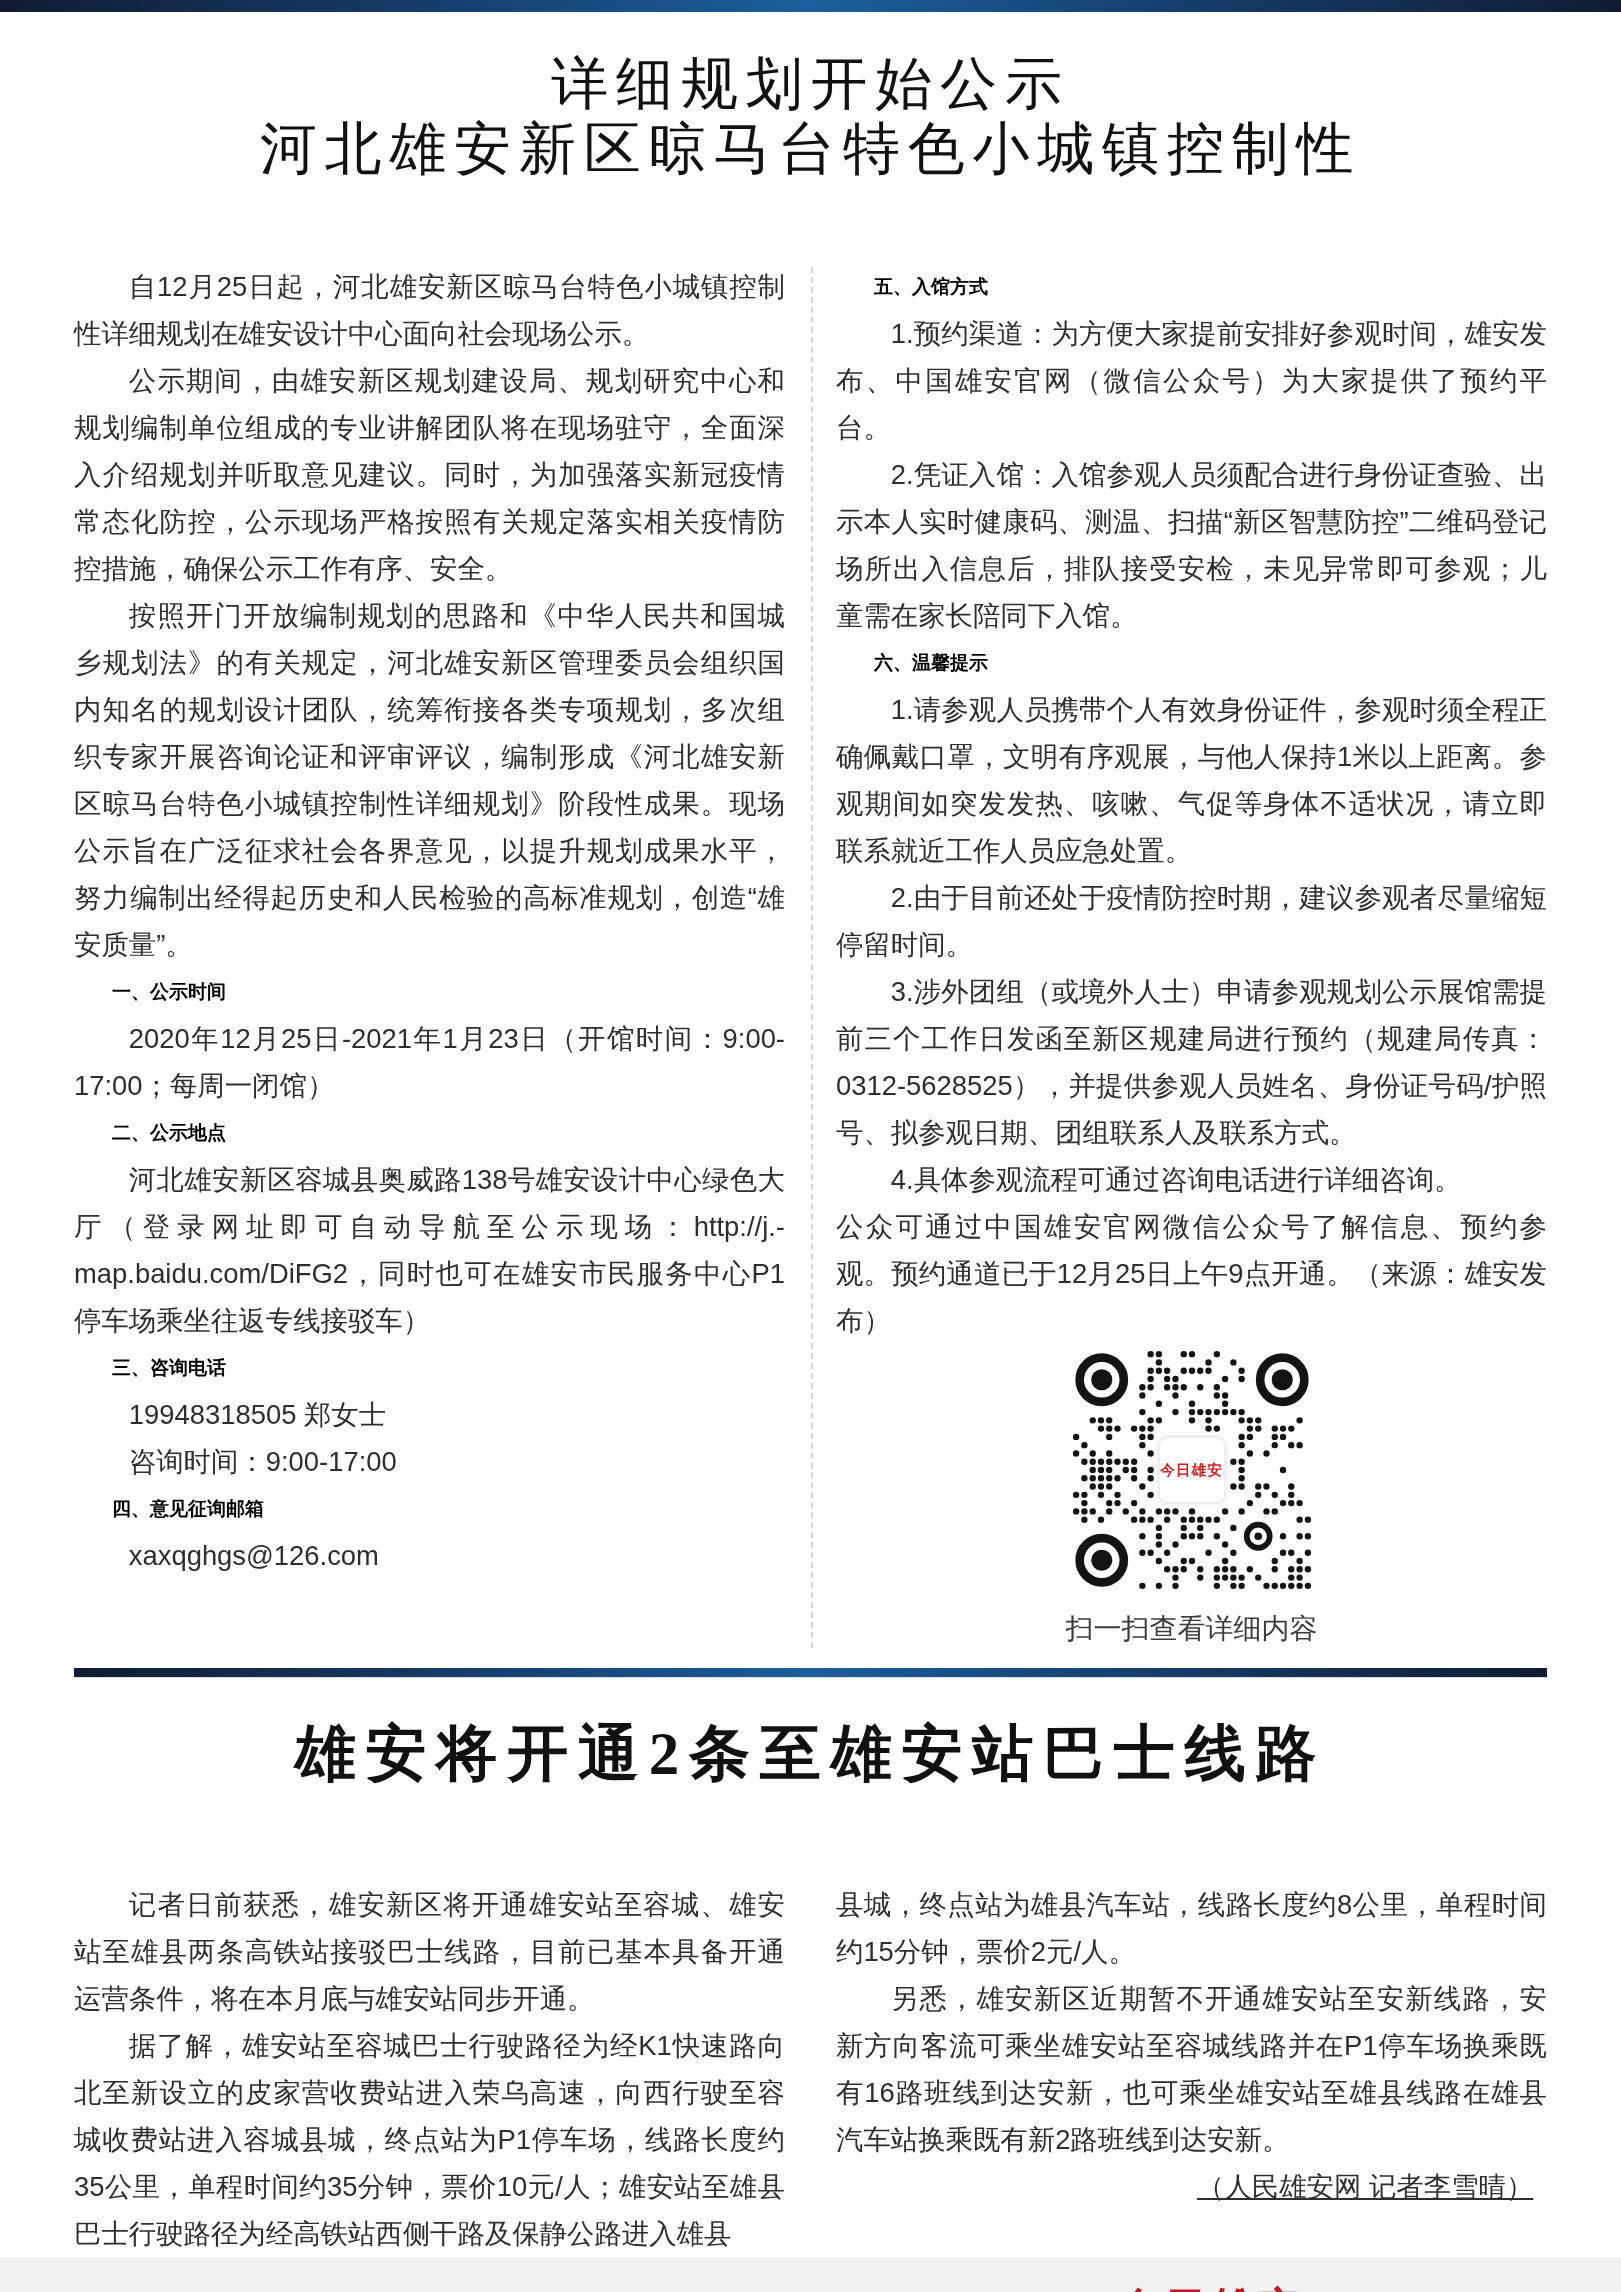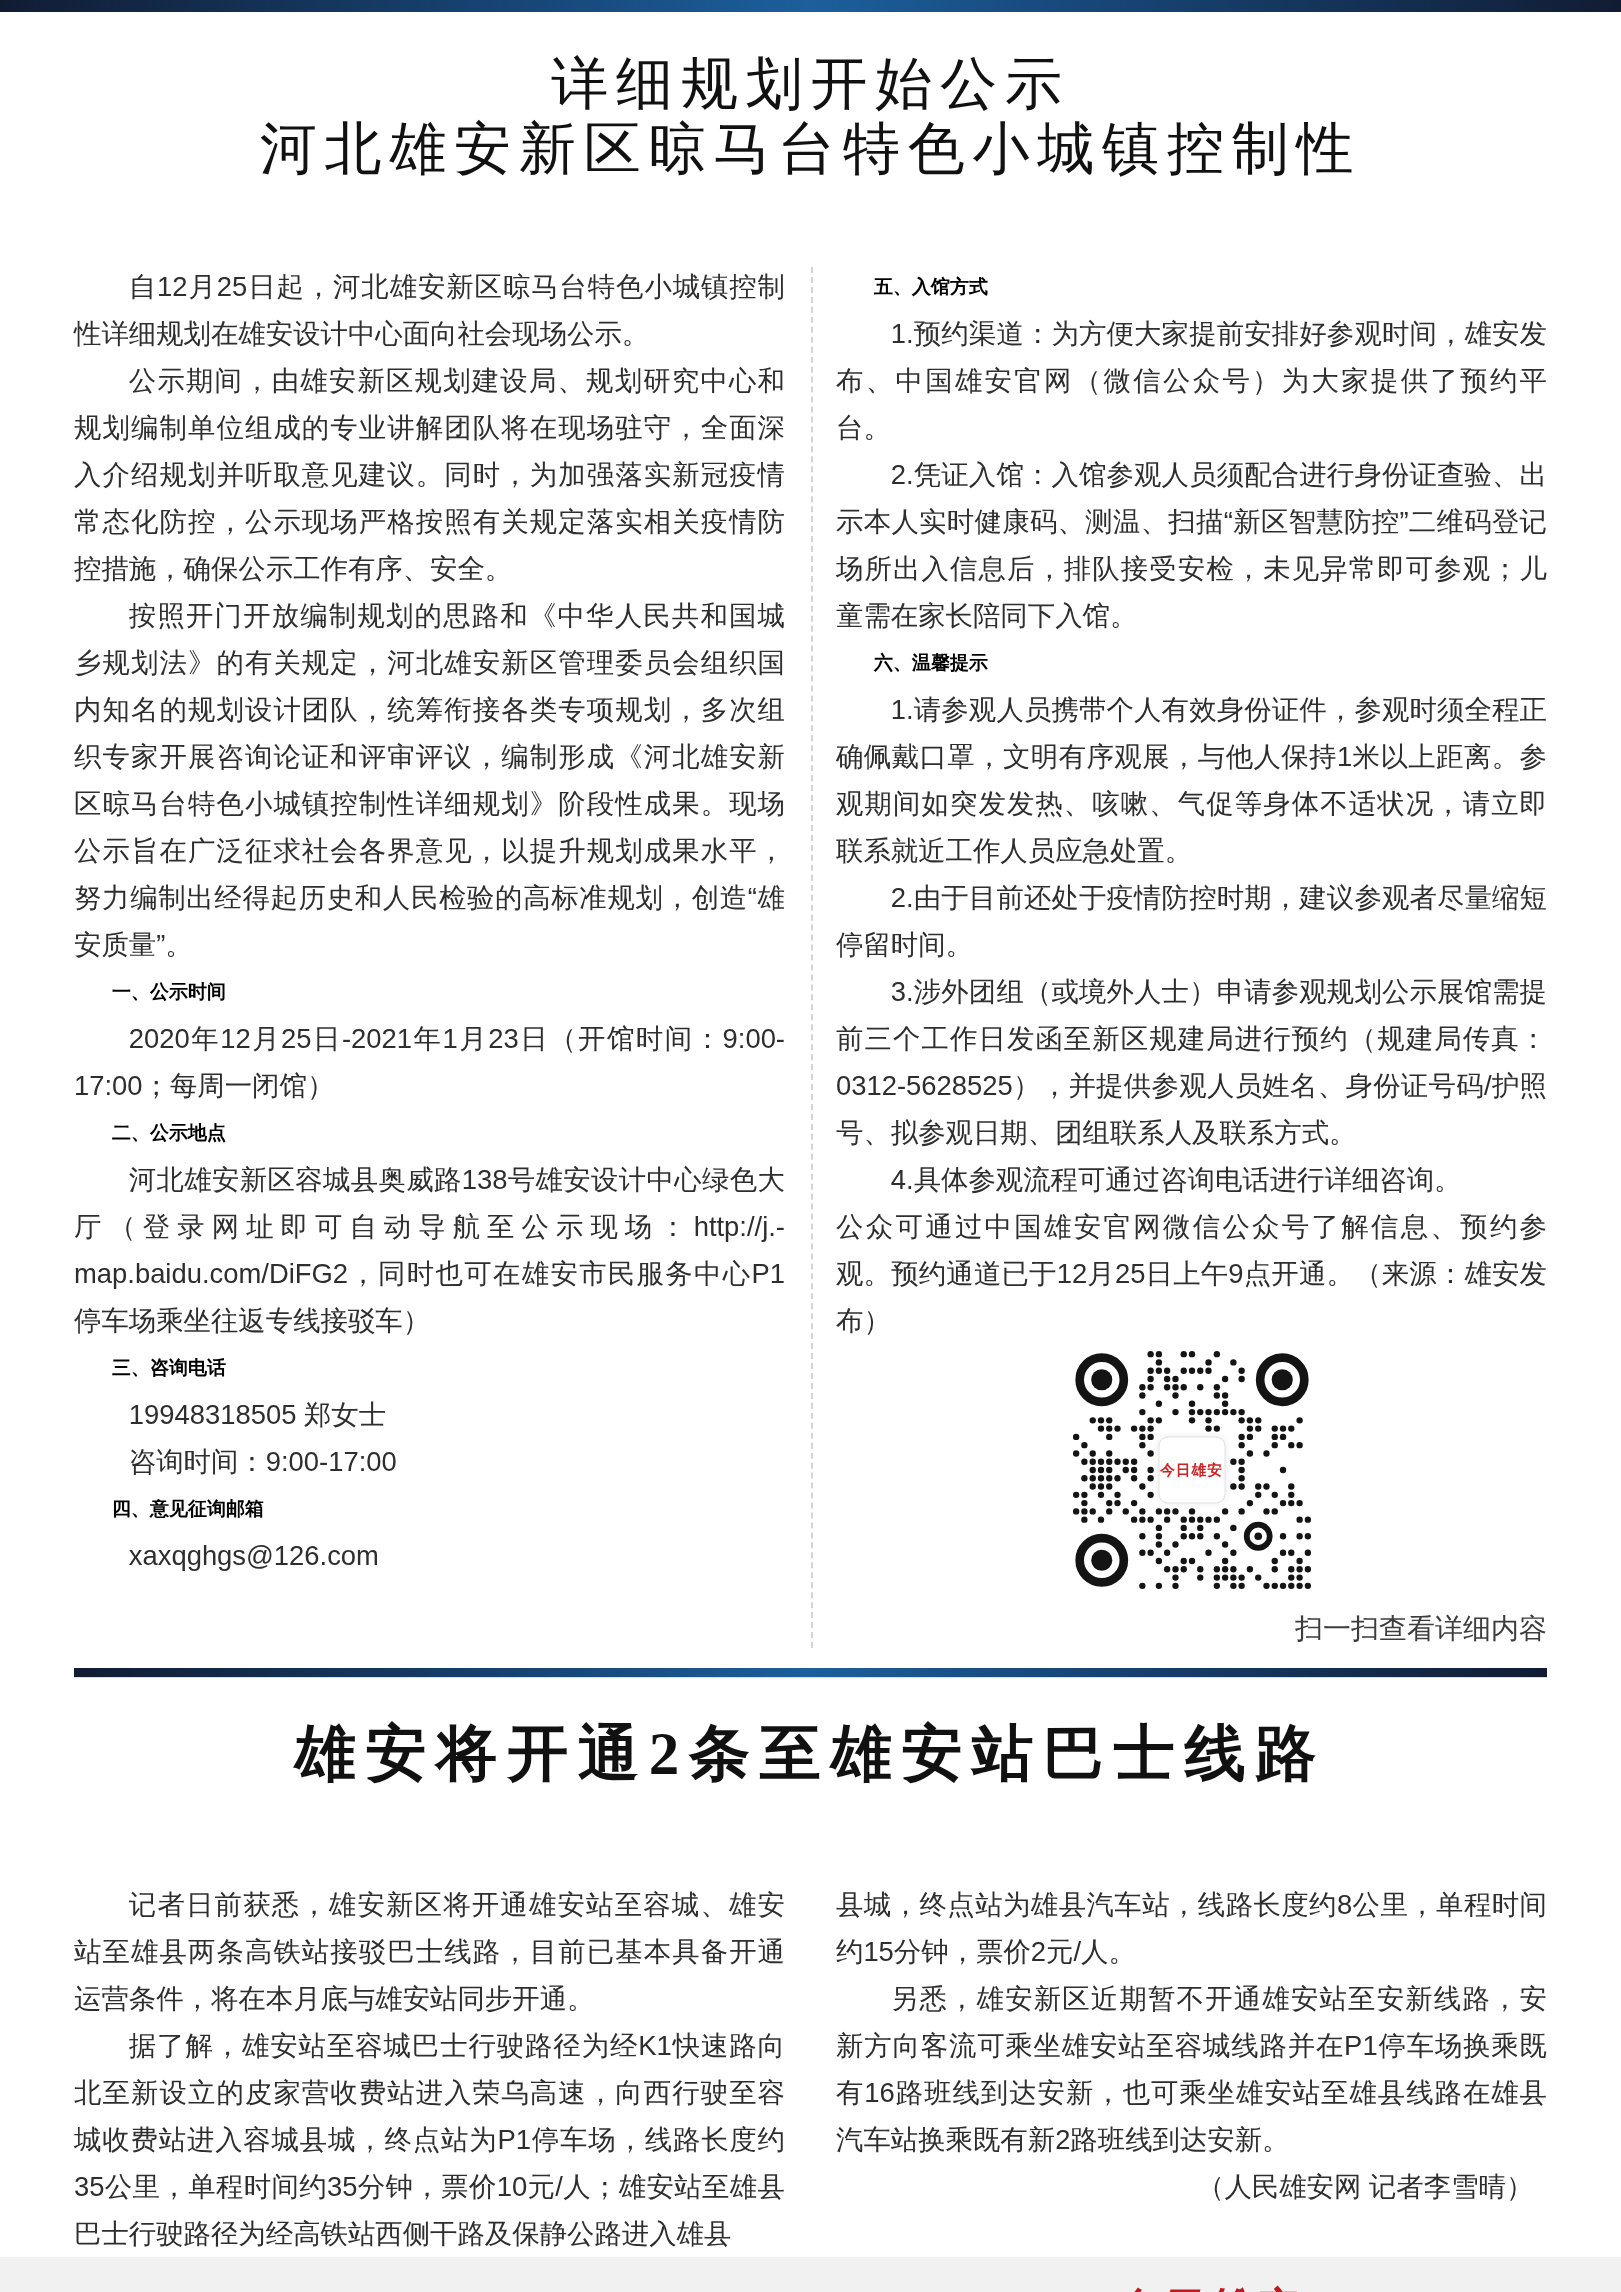--- a/index.html
+++ b/index.html
@@ -44,41 +44,41 @@
     position: absolute;
     left: 50%;
     top: 3.9px;
     bottom: 3.9px;
     border-left: 2px dashed #d4d4d4;
   }
   .blk { text-align: justify; }
   .blk.p  { text-indent: 2em; }
   .blk.h  { text-indent: 2em; font-weight: 700; font-size: 19px; color: #000; }
   .blk.pn { text-indent: 0; }
-  .blk.pr { text-indent: 0; text-align: right; padding-right: 13.7px; }
+  .blk.pr { text-indent: 0; text-align: right; padding-right: 13.7px; text-decoration: underline; }
 
   .qr-wrap { margin-top: 5.9px; }
   .qr-box { width: 240px; height: 240px; margin: 0 auto; position: relative; }
   .qr-box svg { width: 240px; height: 240px; display: block; }
   .qr-logo {
     position: absolute; left: 50%; top: 50%;
     width: 67px; height: 67px;
     transform: translate(-50%, -50%);
     background: #fff;
     border: 1px solid #e3e3e3;
     border-radius: 9.8px;
     box-shadow: 0 0 5.9px rgba(0,0,0,0.08);
     display: flex; align-items: center; justify-content: center;
     font-size: 14.7px; font-weight: 700; color: #cf2222;
     letter-spacing: 1px;
     font-family: "Liberation Serif", serif;
   }
   .qr-caption {
     margin-top: 15.7px;
-    text-align: right;
+    text-align: center;
     font-size: 28px;
     color: #3d3d3d;
     text-indent: 0;
   }
 
   .section-divider {
     margin-top: 15.7px;
     height: 9.8px;
     background: linear-gradient(90deg, #111c33 0%, #16406e 28%, #1c5f9c 50%, #16406e 72%, #111c33 100%);
     border-bottom: 1px solid #dcdcdc;

